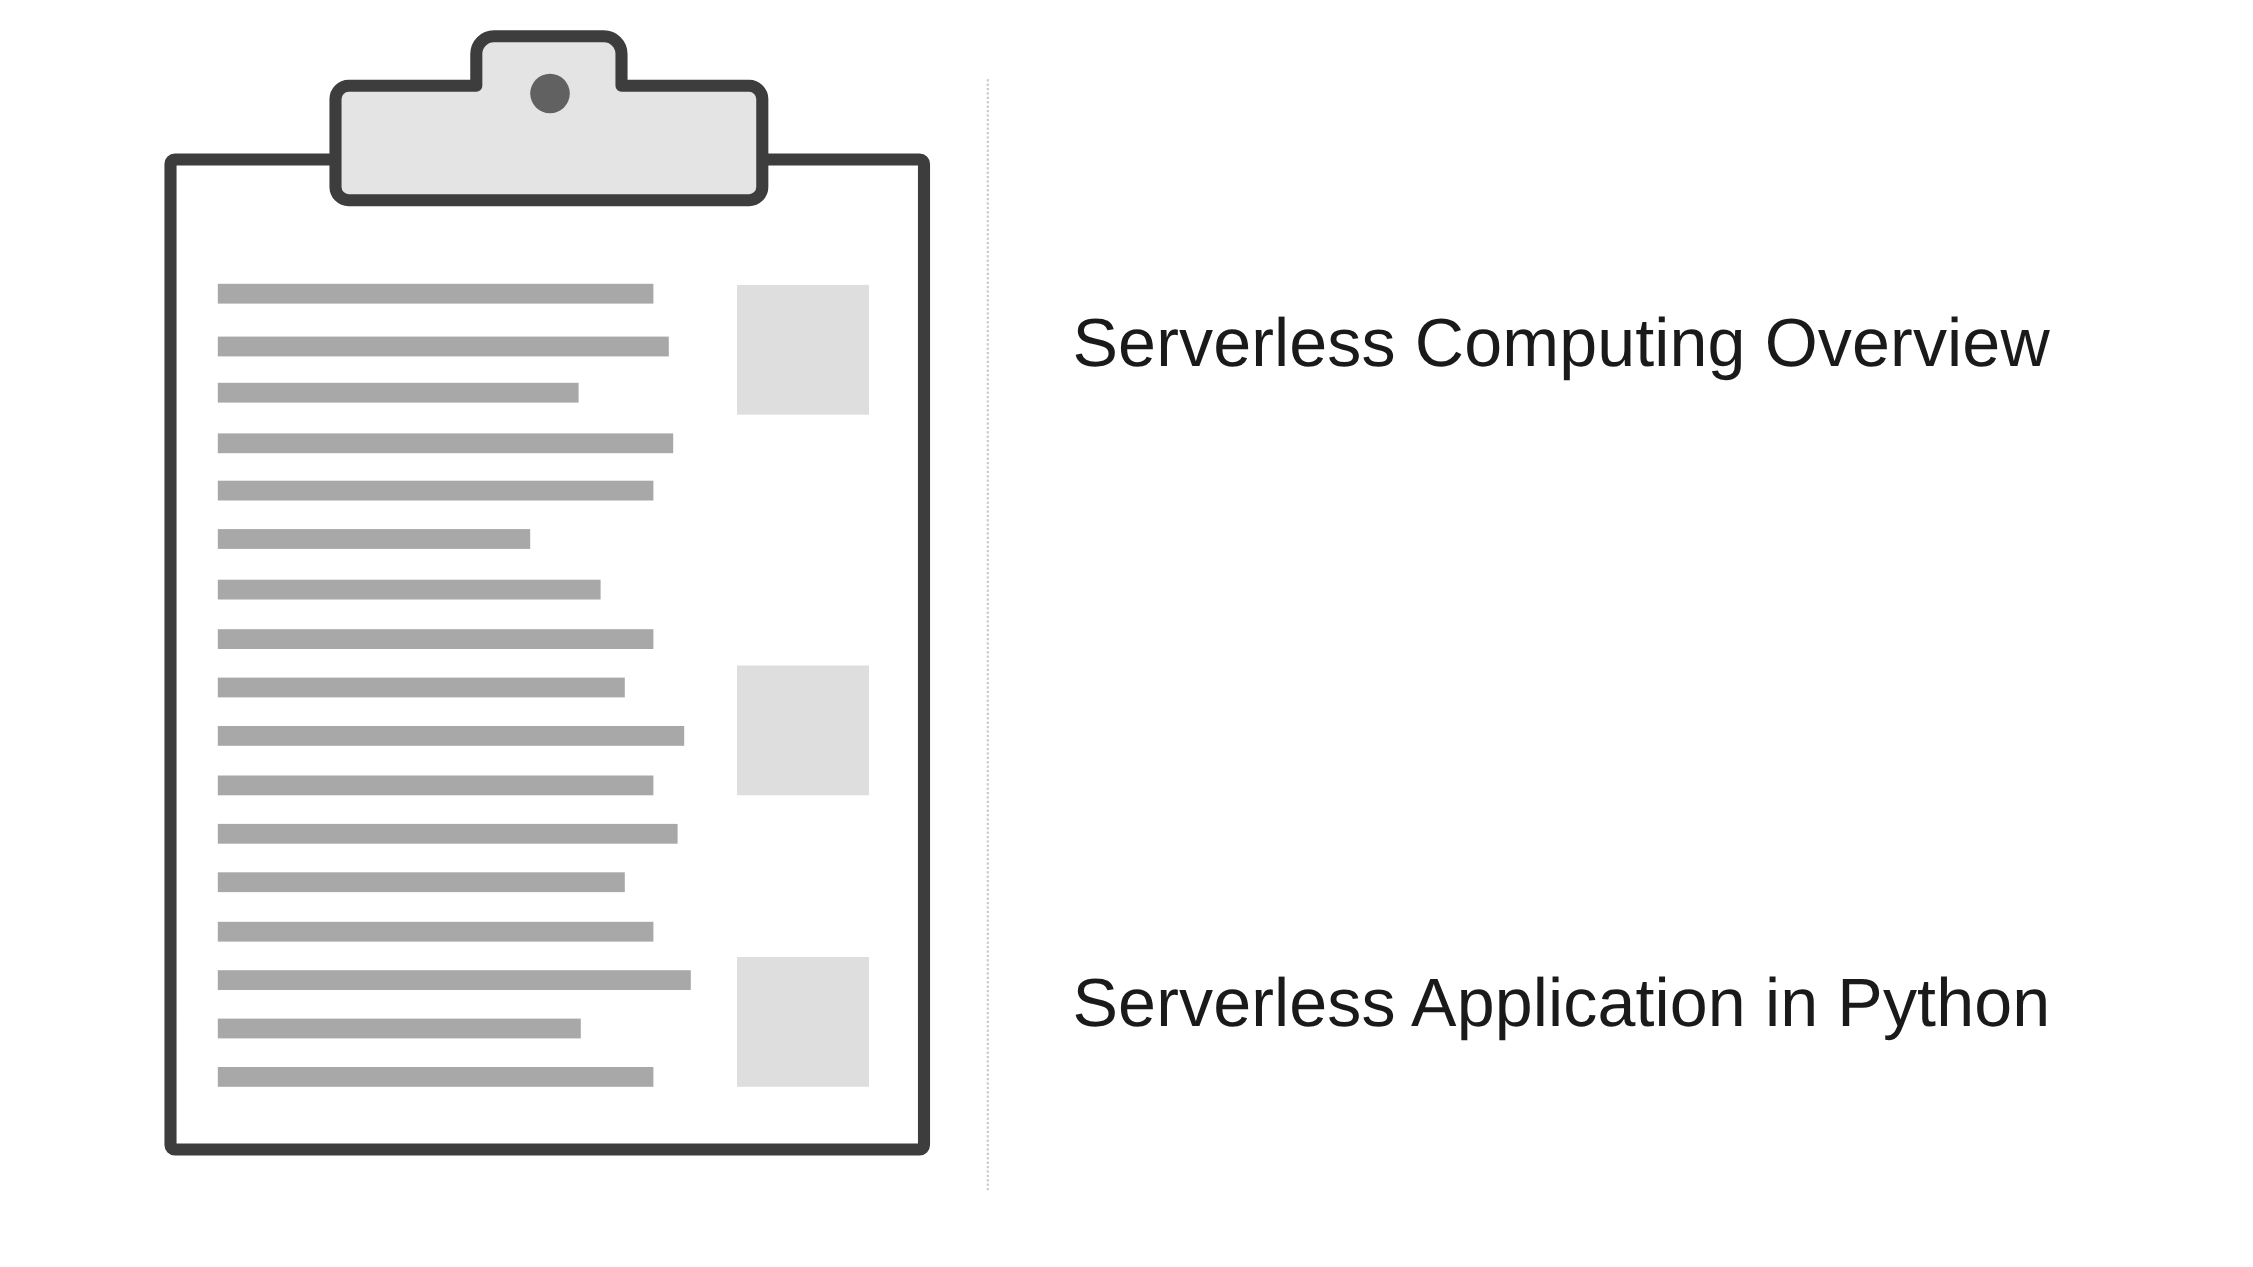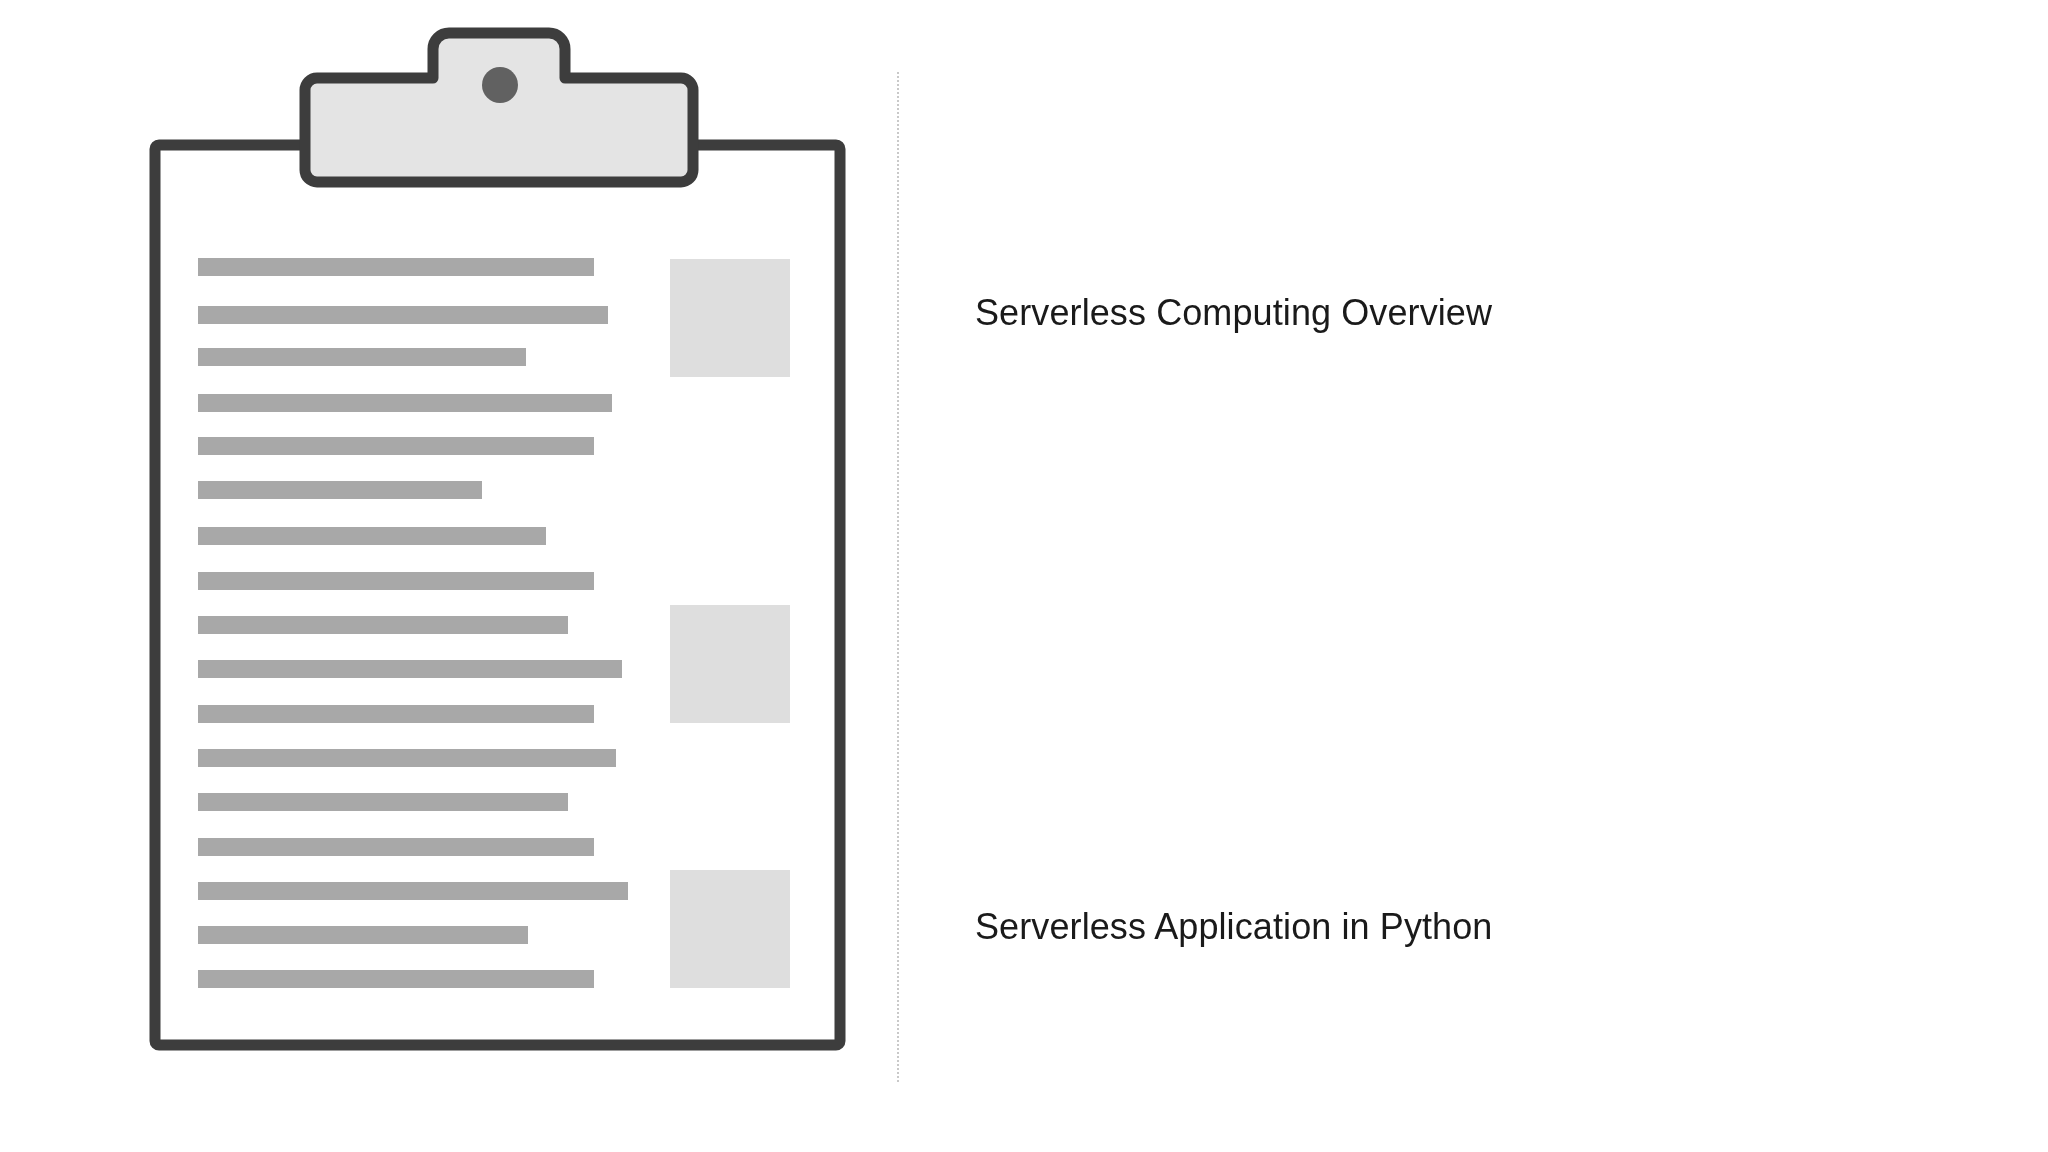--- a/index.html
+++ b/index.html
@@ -58,30 +58,30 @@
     top: 0px;
     width: 1020px;
     height: 1152px;
   }
 
   .topic {
     position: absolute;
     left: 0;
     width: 1020px;
     color: #1a1a1a;
-    font-size: 36px;
+    font-size: 62px;
     line-height: 60px;
     letter-spacing: 0.1px;
     font-weight: 400;
     white-space: nowrap;
     font-family: "Liberation Sans", sans-serif;
   }
   .topic-0 { top: 283px; }
   .topic-1 { top: 583px; }
-  .topic-2 { top: 883px; margin-top: 14px; }
+  .topic-2 { top: 883px; }
 </style>
 </head>
 <body>
 
 <div id="stage">
 
   <div class="clipboard-wrap">
     <svg class="clip-svg" viewBox="0 0 900 1152" xmlns="http://www.w3.org/2000/svg">
 
       <rect x="155" y="145" width="685" height="900" fill="#ffffff" stroke="#3d3d3d" stroke-width="11" stroke-linejoin="round" rx="4" ry="4"></rect>

